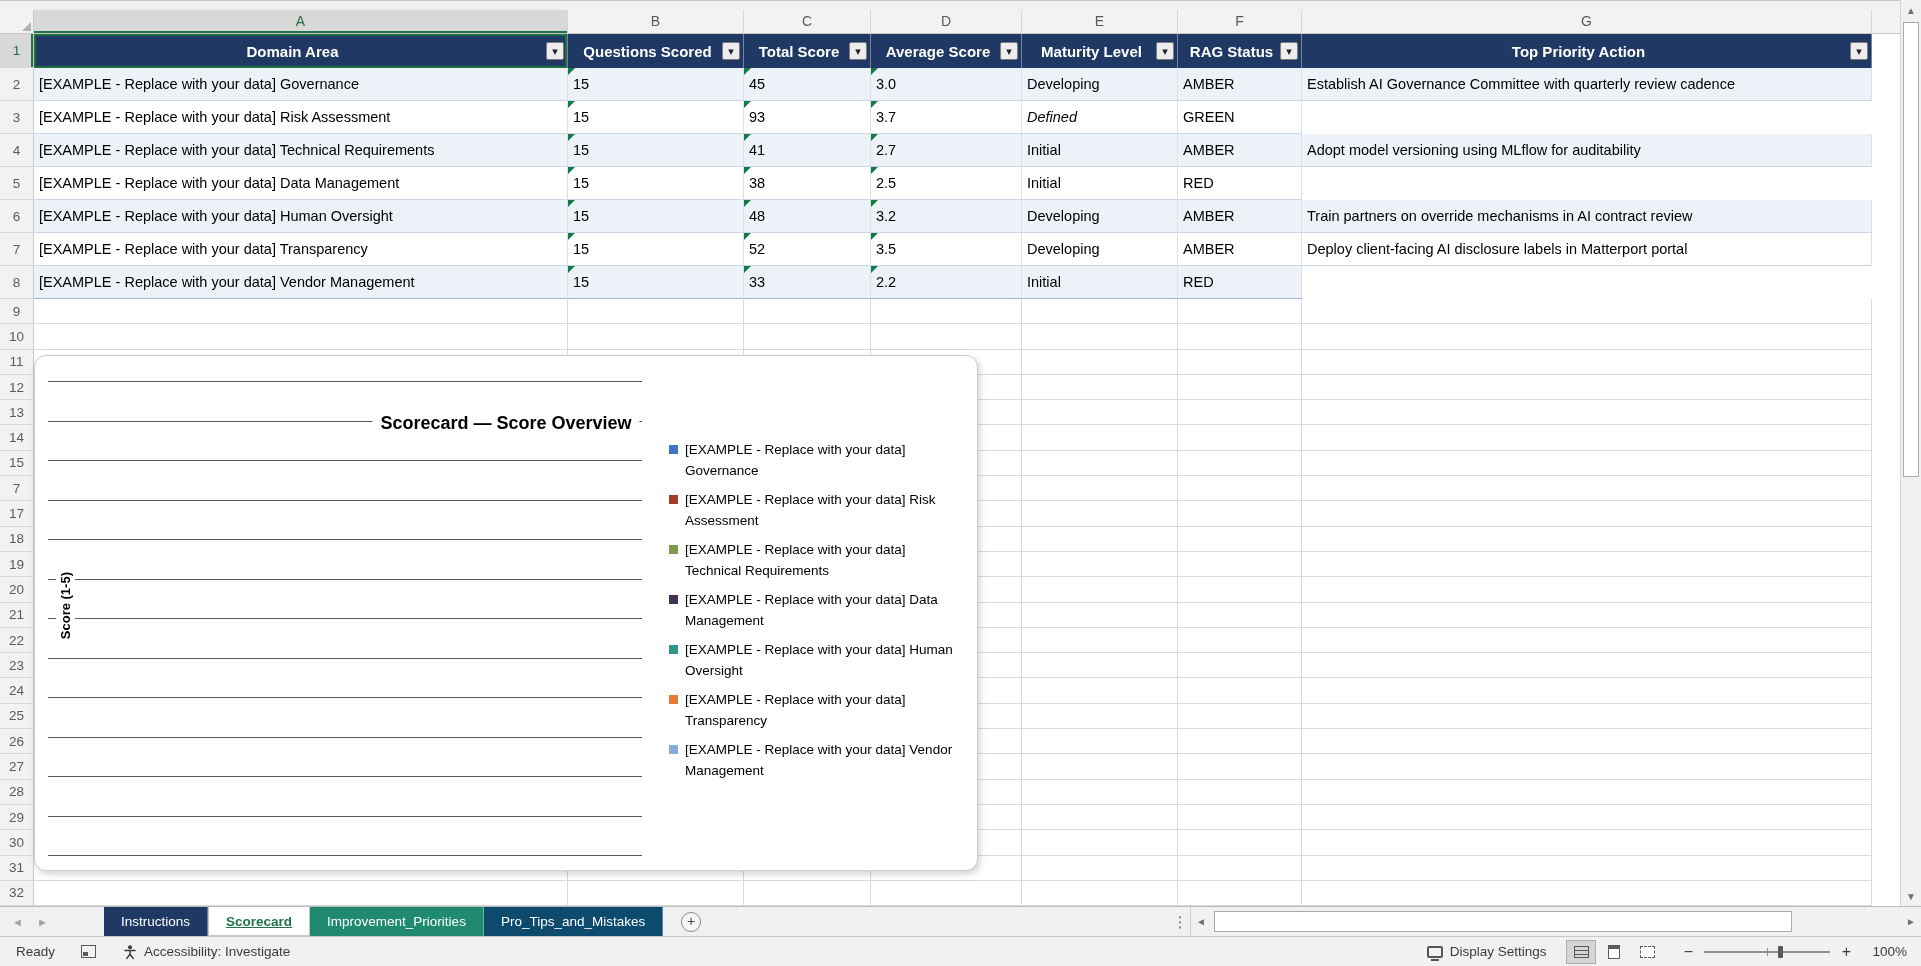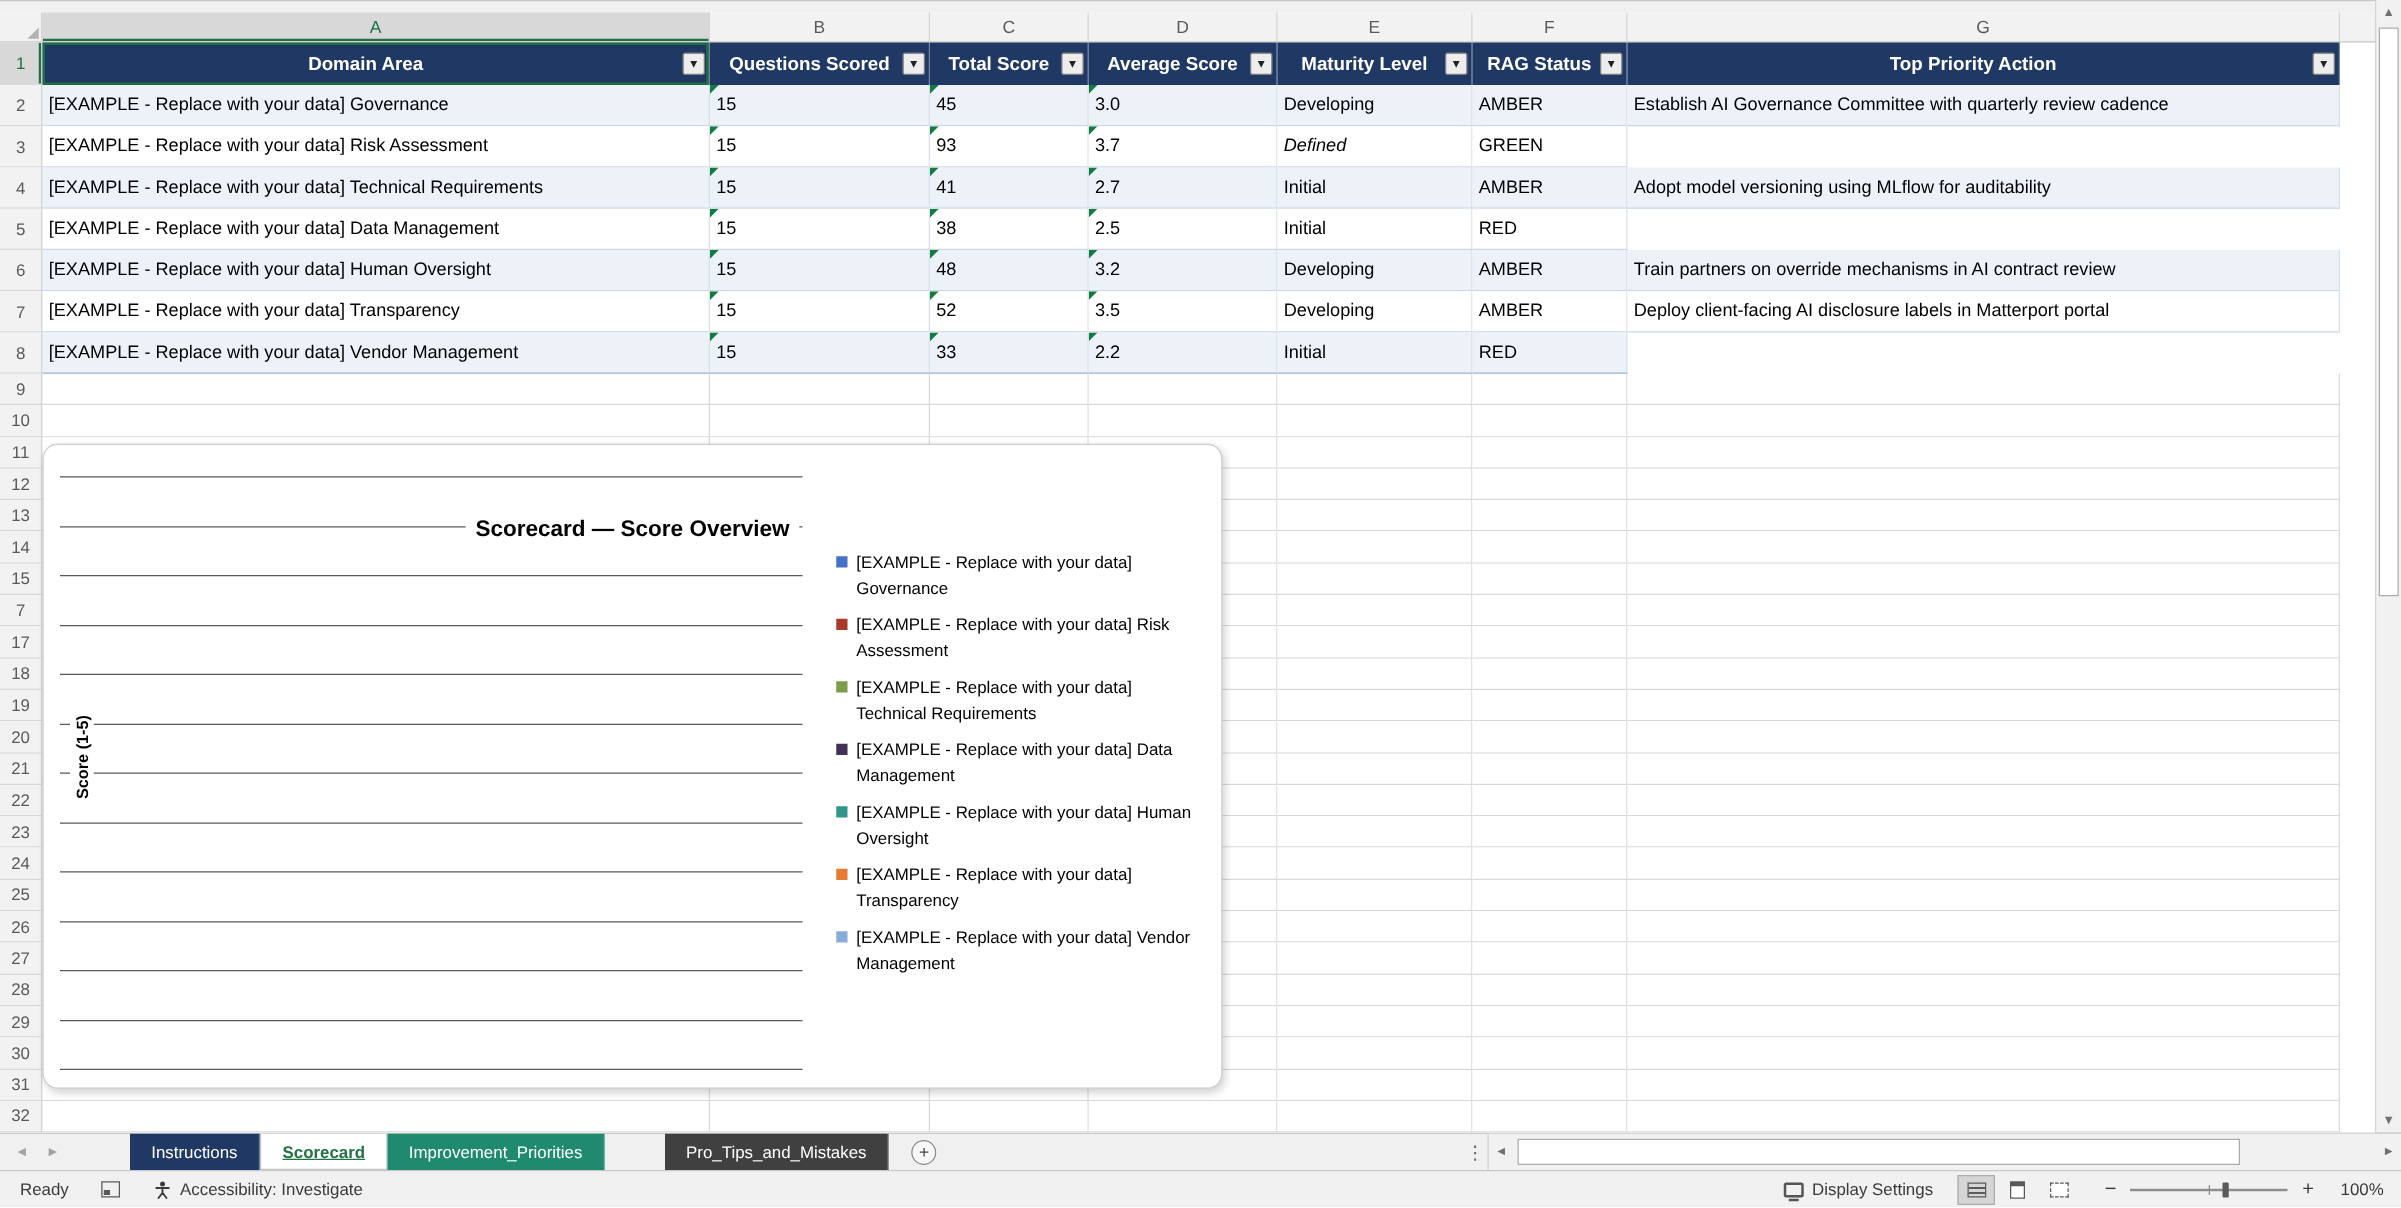--- a/index.html
+++ b/index.html
@@ -657,21 +657,21 @@
 
   <div class="tabbar">
     <div class="tab-nav">
       <span>◄</span>
       <span>►</span>
     </div>
     <div class="tabs" id="tabs">
         <div class="tab" style="background: rgb(31, 56, 100);">Instructions</div>
         <div class="tab active" style="color: rgb(33, 115, 70);">Scorecard</div>
         <div class="tab" style="background: rgb(31, 138, 112);">Improvement_Priorities</div>
-        <div class="tab" style="background: #404040; margin-left: 48px;">Pro_Tips_and_Mistakes</div>
+        <div class="tab" style="background: #0c4a6e;">Pro_Tips_and_Mistakes</div>
       </div>
     <div class="add-wrap">
       <div class="add-sheet">
         <span>+</span>
       </div>
     </div>
     <div class="tab-spacer"></div>
     <div class="splitter">⋮</div>
     <div class="hscroll">
       <div class="hs-btn">

